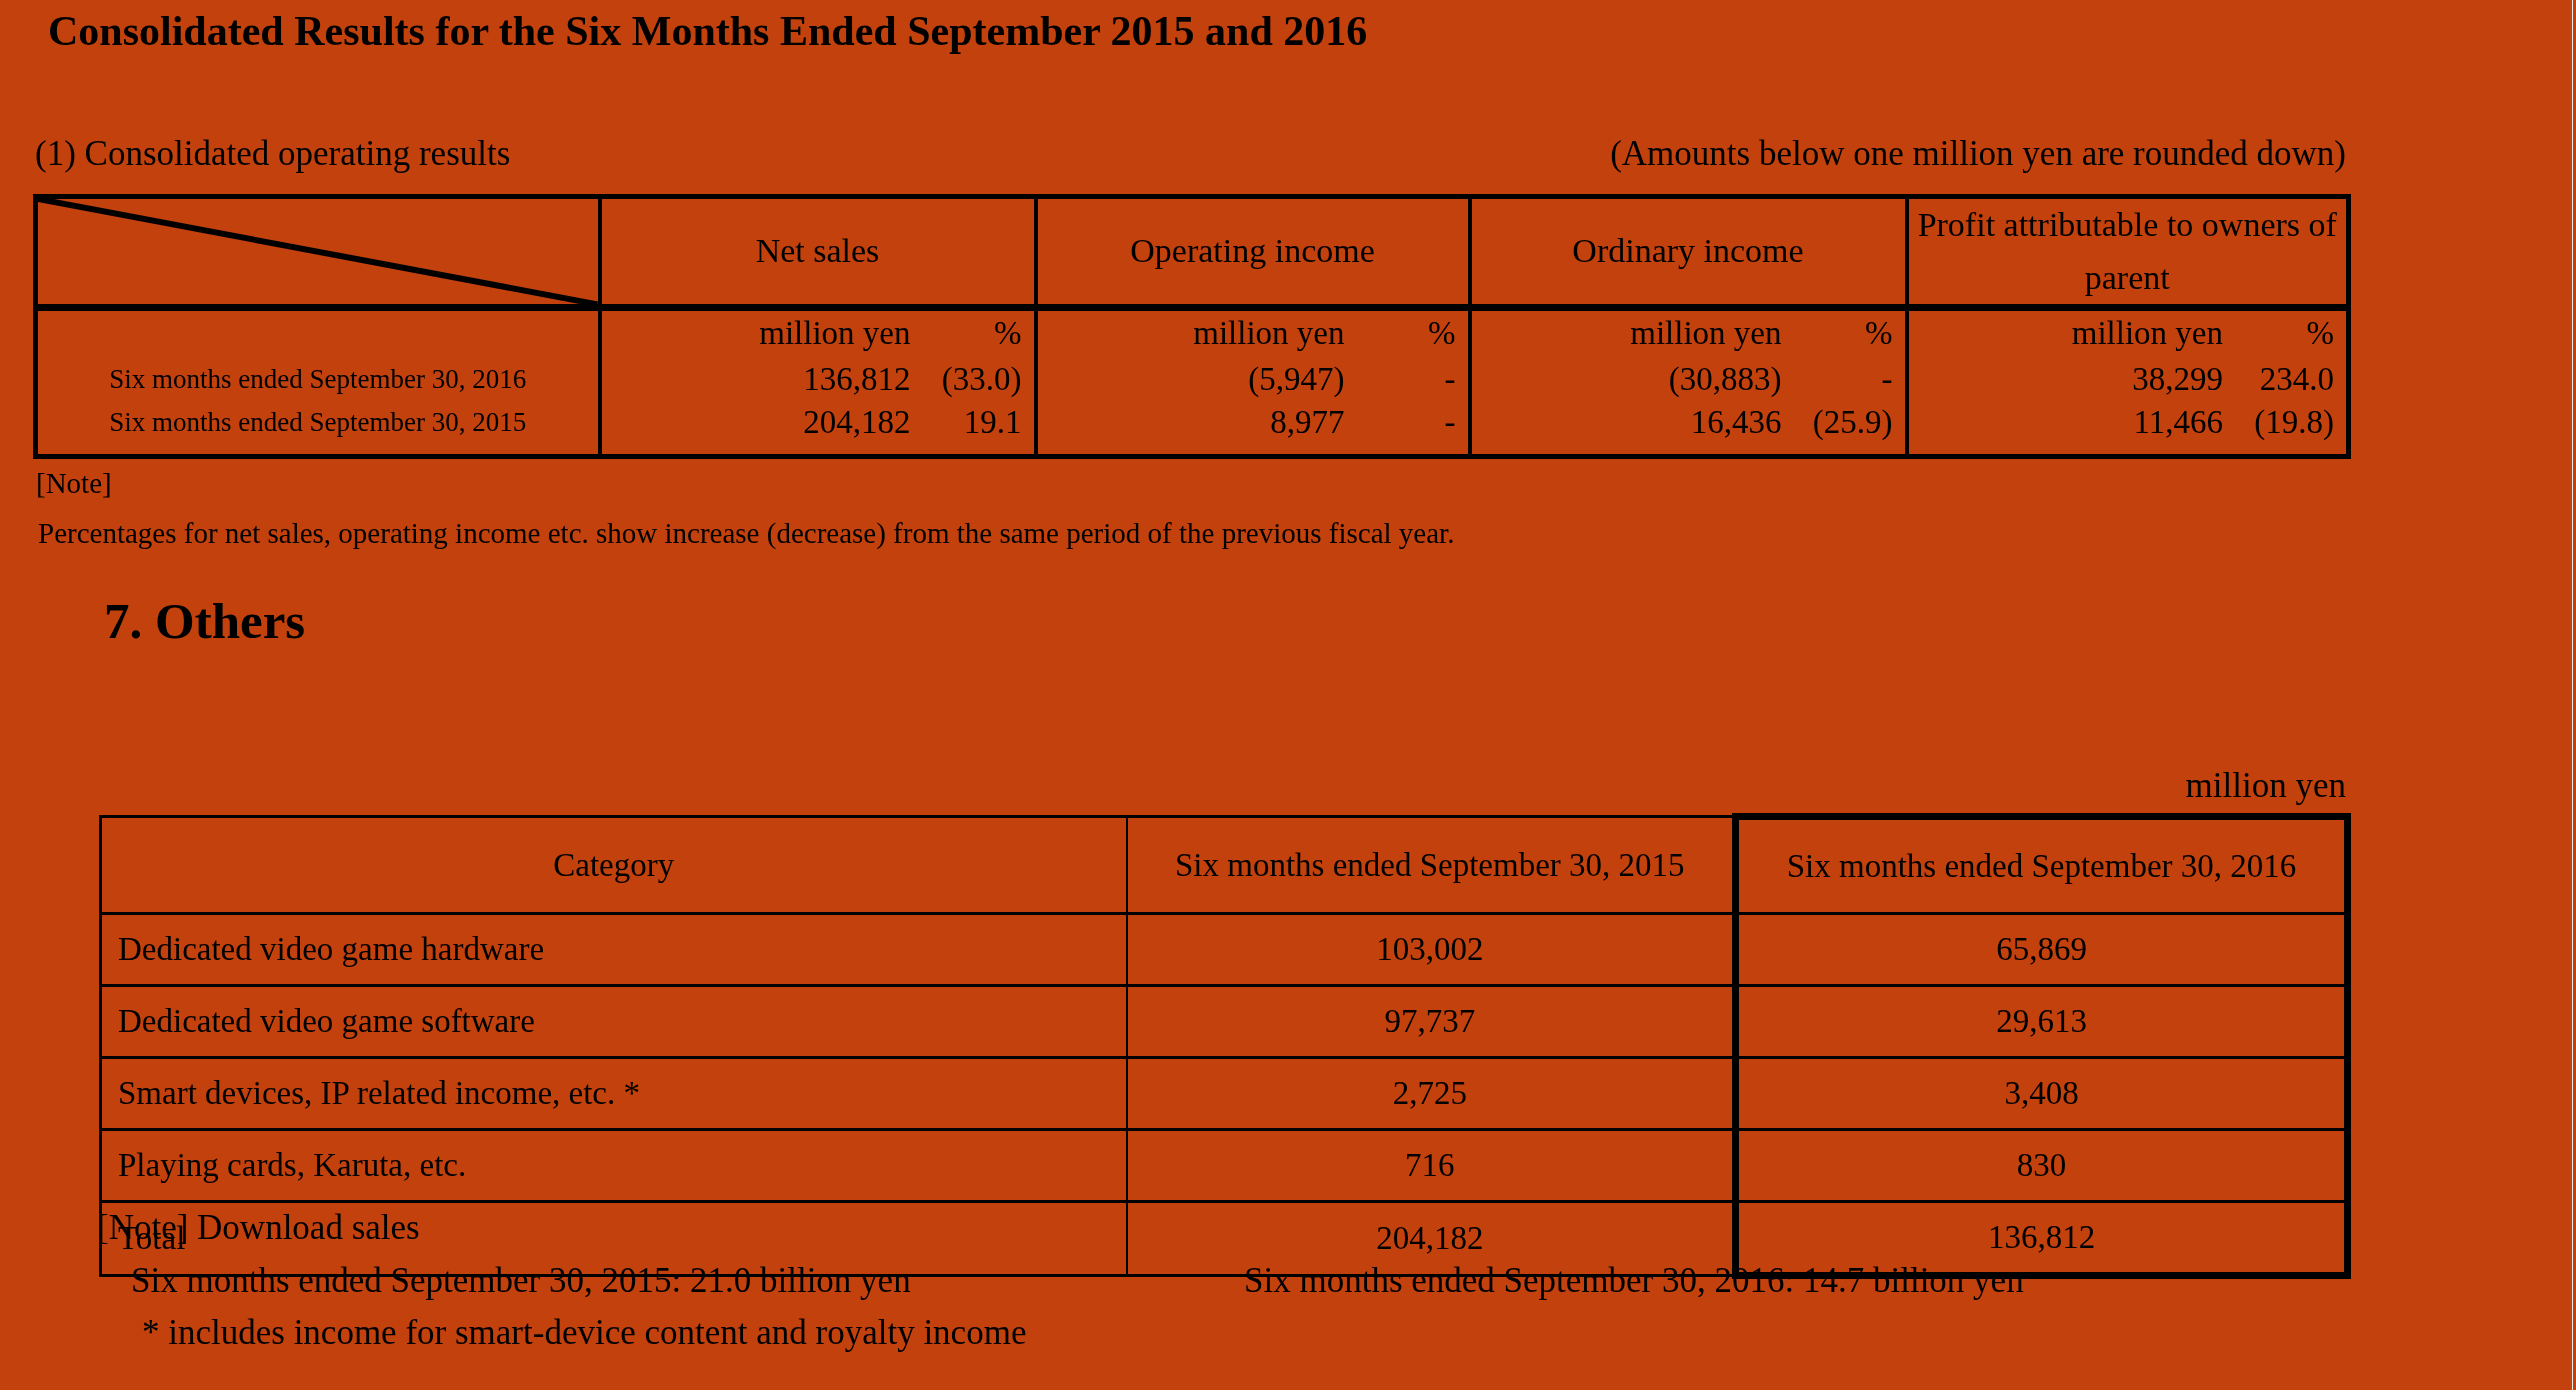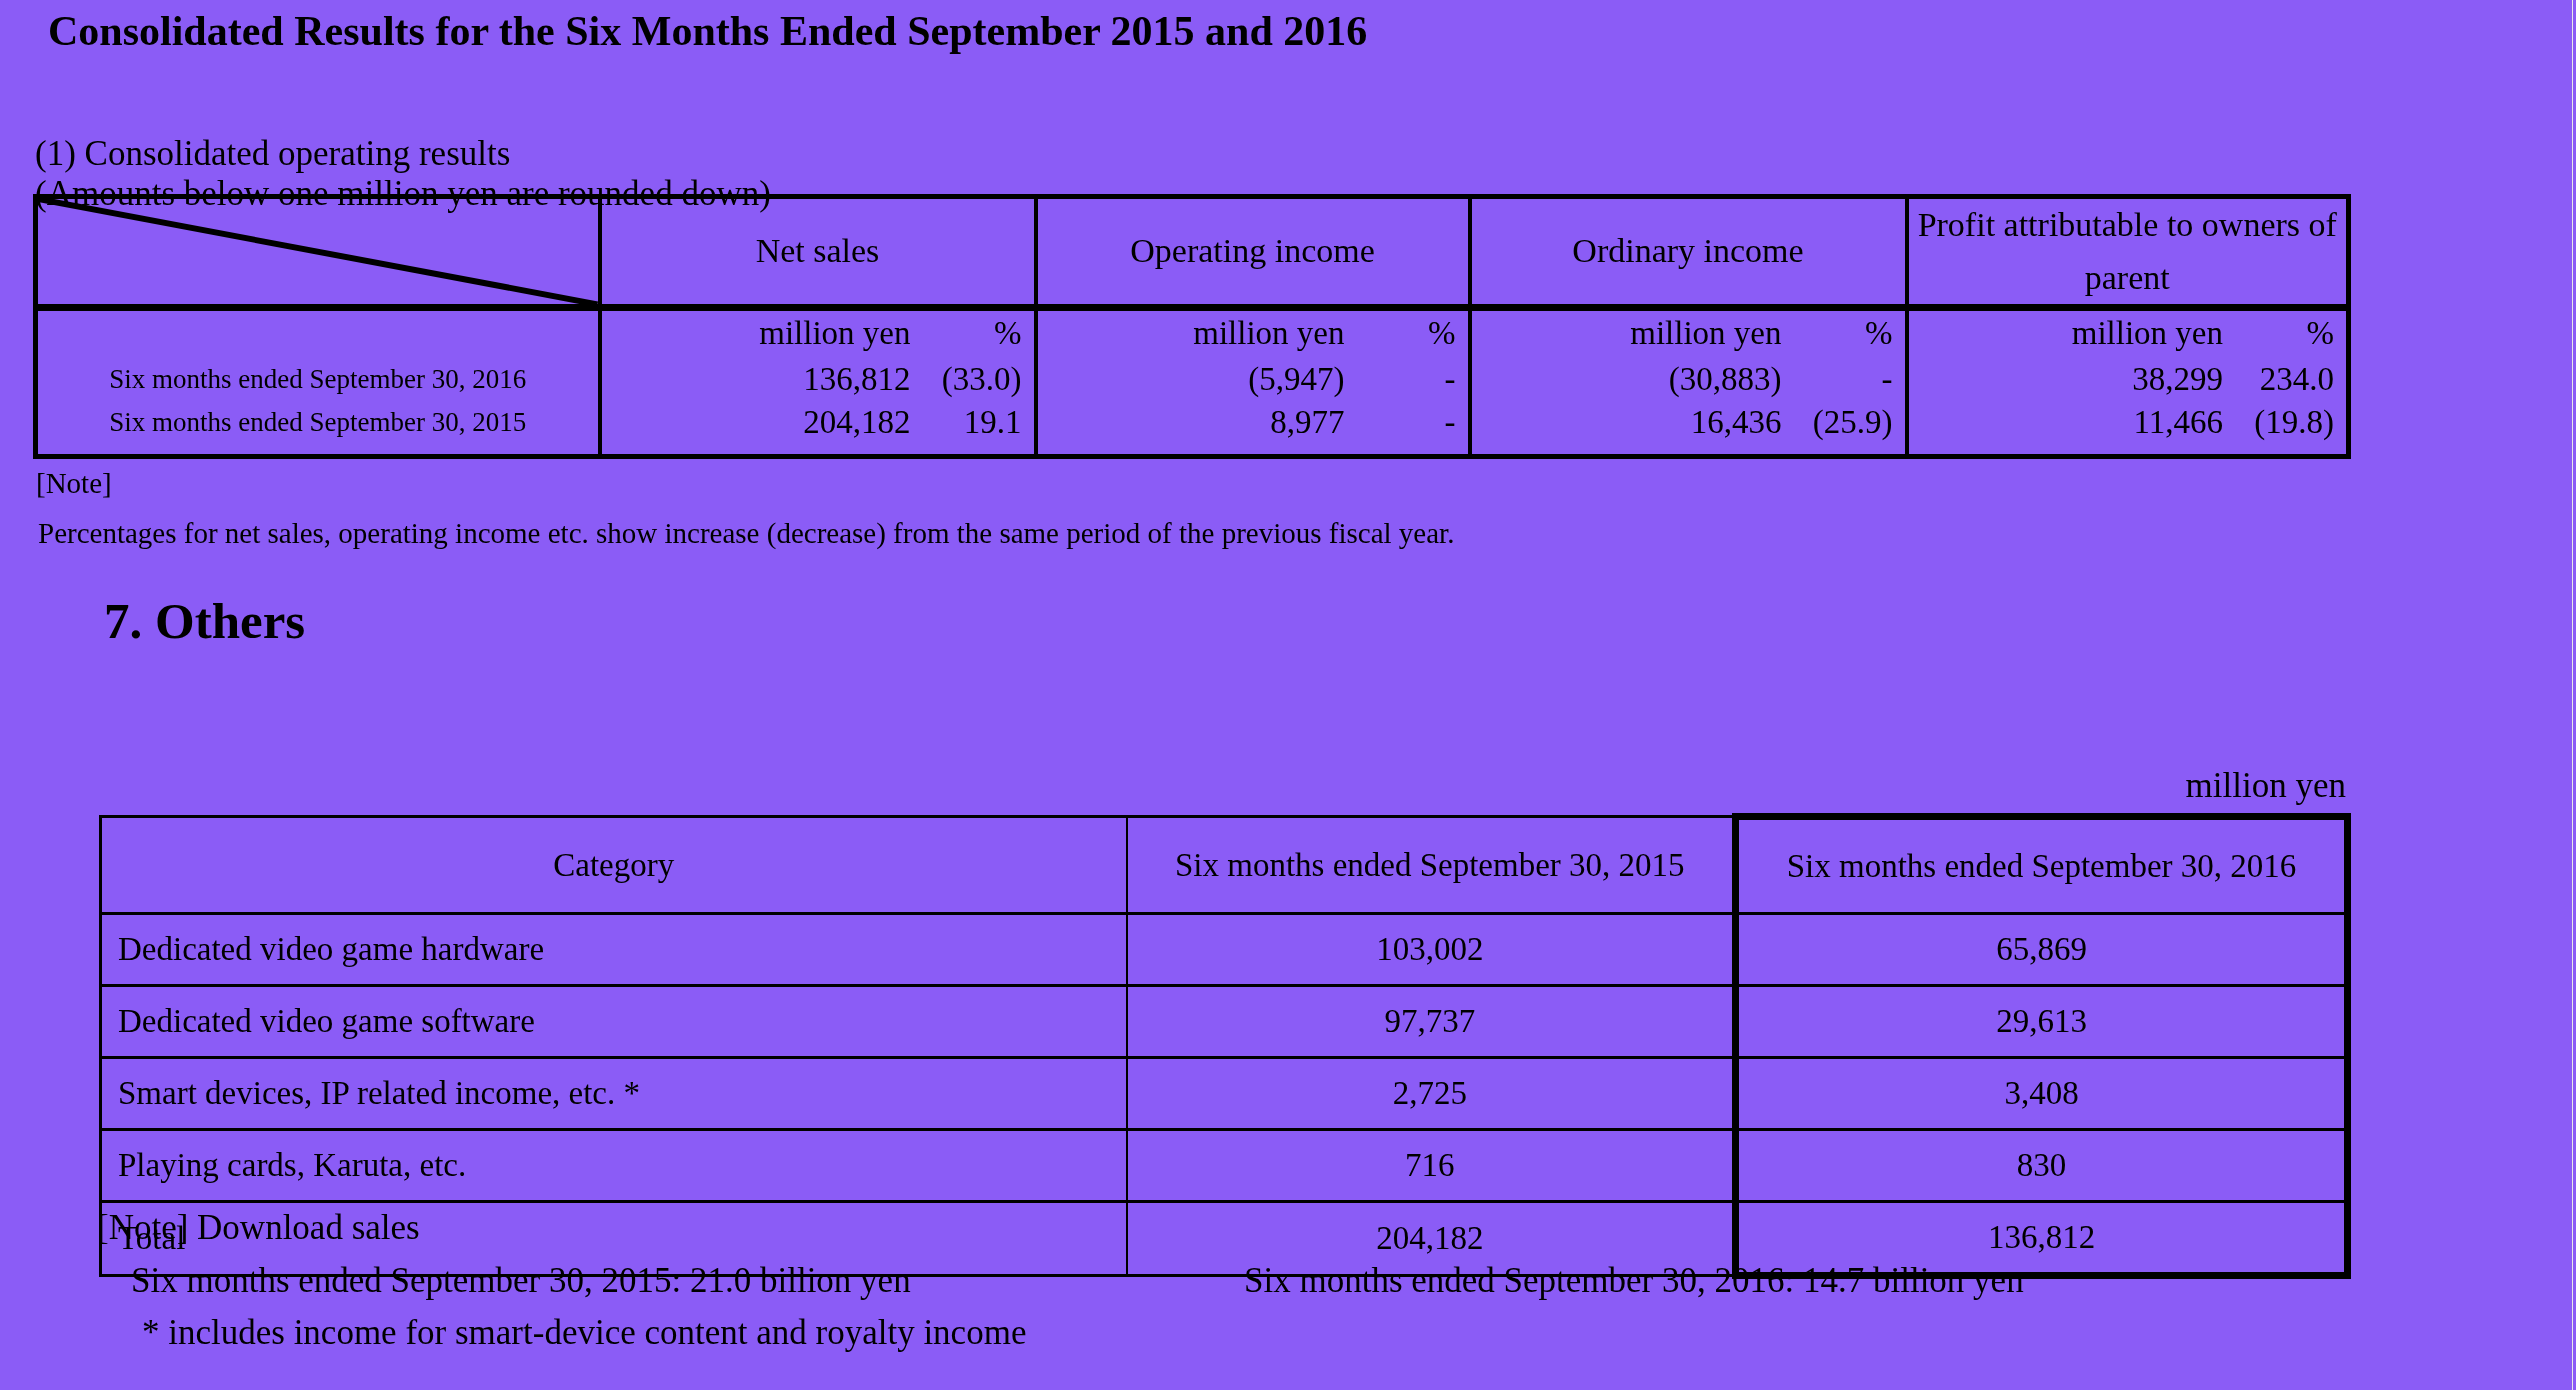--- a/index.html
+++ b/index.html
@@ -4,21 +4,21 @@
 <style>
   html, body {
     margin: 0;
     padding: 0;
     background: #ffffff;
   }
   .page {
     position: relative;
     width: 2576px;
     height: 1391px;
-    background: #8b5cf6;
+    background: #c2410c;
     color: #000000;
     font-family: "Liberation Serif", "DejaVu Serif", serif;
     overflow: hidden;
   }
   .page-title {
     position: absolute;
     left: 48px;
     top: 7px;
     font-size: 42px;
     font-weight: bold;
@@ -27,21 +27,20 @@
   .sec-row {
     position: absolute;
     left: 35px;
     top: 134px;
     width: 2311px;
     display: flex;
     justify-content: space-between;
     align-items: baseline;
     font-size: 35px;
     white-space: nowrap;
-    flex-direction: column;
   }
   
   table.t1 {
     position: absolute;
     left: 33px;
     top: 194px;
     width: 2313px;
     border-collapse: collapse;
     table-layout: fixed;
     border: 5.2px solid #000;

